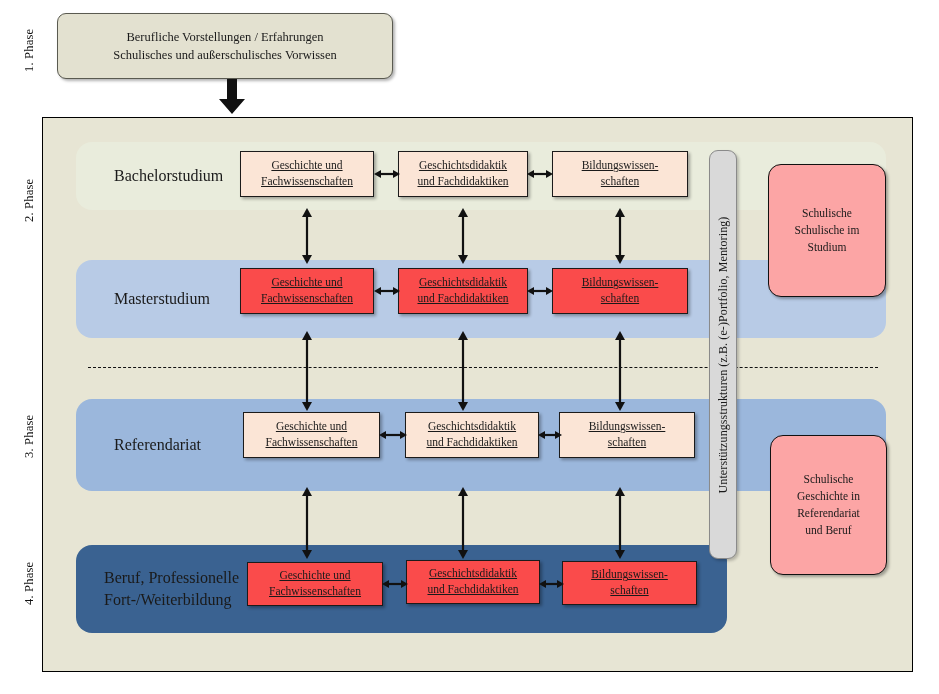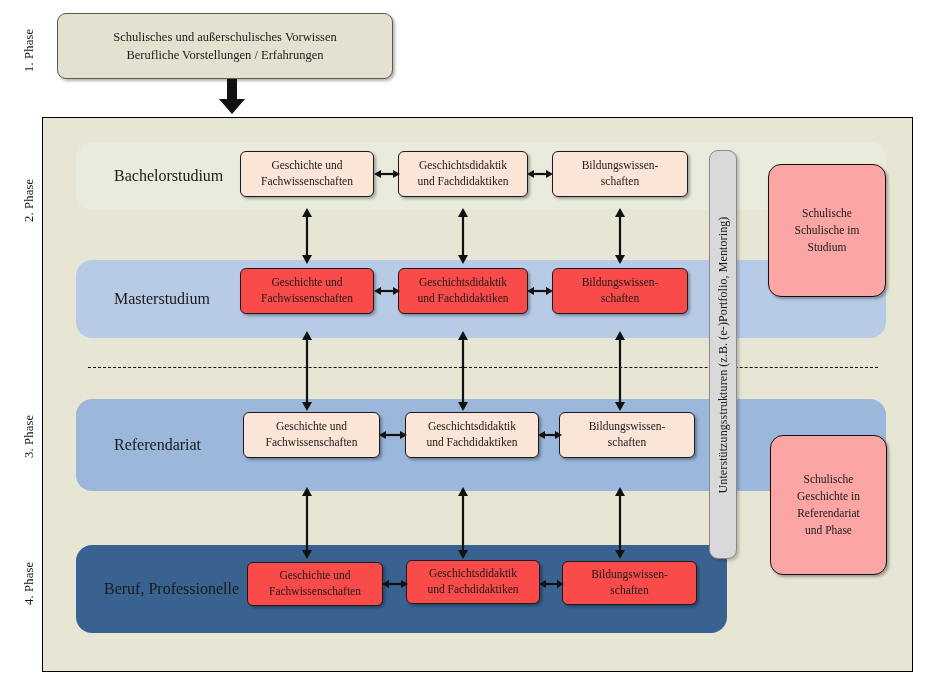--- a/index.html
+++ b/index.html
@@ -62,27 +62,28 @@
     top:50%;transform:translateY(-50%);
     font-size:16px;
     line-height:1.4;
     white-space:nowrap;
   }
 
   
   .sbox{
     position:absolute;
     border:1px solid #1b1b1b;
-    border-radius:6px;
+    border-radius:0;
     box-shadow:2px 2px 3px rgba(0,0,0,.32);
     display:flex;align-items:center;justify-content:center;
     text-align:center;
     font-size:11.5px;line-height:1.35;
     box-sizing:border-box;
     padding:2px 3px;
+    text-decoration:underline;
   }
   .sbox.pale{background:#fbe5d6;}
   .sbox.red{background:#fa4b4b;}
 
   
   .redbig{
     position:absolute;
     background:#fca5a5;
     border:1.3px solid #111;
     border-radius:13px;
@@ -129,22 +130,22 @@
 
 <div id="stage">
 
   <div class="phase-label" style="left:22px;top:72px;">1. Phase</div>
   <div class="phase-label" style="left:22px;top:222px;">2. Phase</div>
   <div class="phase-label" style="left:22px;top:458px;">3. Phase</div>
   <div class="phase-label" style="left:22px;top:605px;">4. Phase</div>
 
   <div class="prebox">
     <div>
+      <span>Berufliche Vorstellungen / Erfahrungen</span>
       <span>Schulisches und außerschulisches Vorwissen</span>
-      <span>Berufliche Vorstellungen / Erfahrungen</span>
     </div>
   </div>
 
   <svg class="bigarrow" viewBox="0 0 32 36">
     <polygon points="11,0 21,0 21,20 29,20 16,35 3,20 11,20" fill="#111"></polygon>
   </svg>
 
   <div class="frame"></div>
 
   <div class="band" style="left:76px;top:142px;width:810px;height:68px;background:#e9ecdc;">
@@ -155,20 +156,21 @@
     <div class="band-title" style="left:38px;width:160px;">Masterstudium</div>
   </div>
 
   <div class="band" style="left:76px;top:399px;width:810px;height:92px;background:#9bb7dc;">
     <div class="band-title" style="left:38px;width:160px;">Referendariat</div>
   </div>
 
   <div class="band" style="left:76px;top:545px;width:651px;height:88px;background:#3a6291;">
     <div class="band-title" style="left:28px;width:175px;">
       <div>Beruf, Professionelle</div>
+      <div>Fort-/Weiterbildung</div>
     </div>
   </div>
 
   <div class="dashed"></div>
 
   <div class="sbox pale" style="left:240px;top:151px;width:134px;height:46px;">
     <div>
       <div>Geschichte und</div>
       <div>Fachwissenschaften</div>
     </div>
@@ -342,17 +344,17 @@
       <div>Schulische im</div>
       <div>Studium</div>
     </div>
   </div>
 
   <div class="redbig" style="left:770px;top:435px;width:117px;height:140px;">
     <div>
       <div>Schulische</div>
       <div>Geschichte in</div>
       <div>Referendariat</div>
-      <div>und Phase</div>
+      <div>und Beruf</div>
     </div>
   </div>
 
 </div>
 
 </body></html>

